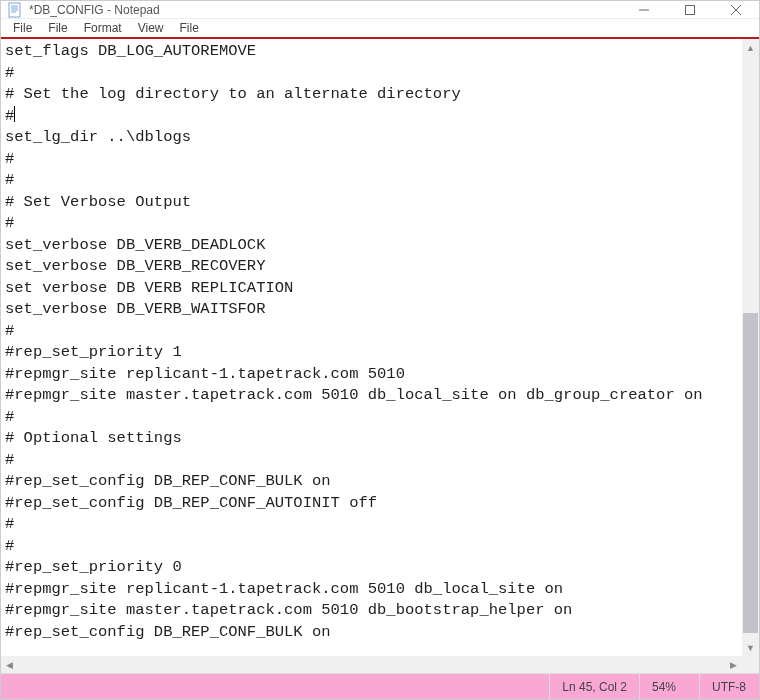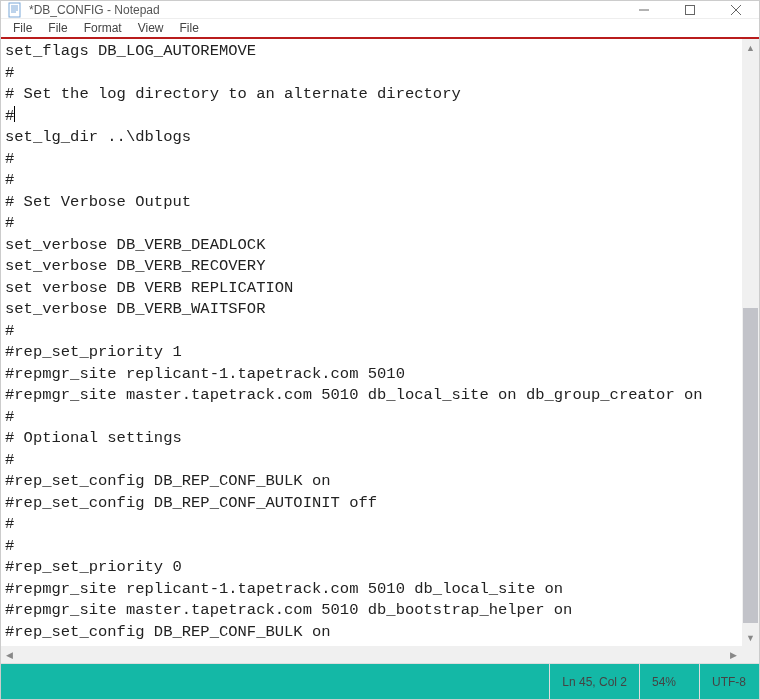--- a/index.html
+++ b/index.html
@@ -122,22 +122,22 @@
       font-size: 9px;
     }
     .hscroll .track { flex: 1; }
     .corner {
       position: absolute;
       right: 0; bottom: 0;
       width: 17px; height: 17px;
       background: #f0f0f0;
     }
     .statusbar {
-      height: 36px;
-      background: #14b8a6;
+      height: 26px;
+      background: #f9a8d4;
       border-top: 1px solid #ddd;
       display: flex;
       align-items: center;
       font-size: 12px;
       color: #444;
     }
     .status-spacer { flex: 1; }
     .status-cell {
       padding: 0 12px;
       border-left: 1px solid #ddd;

